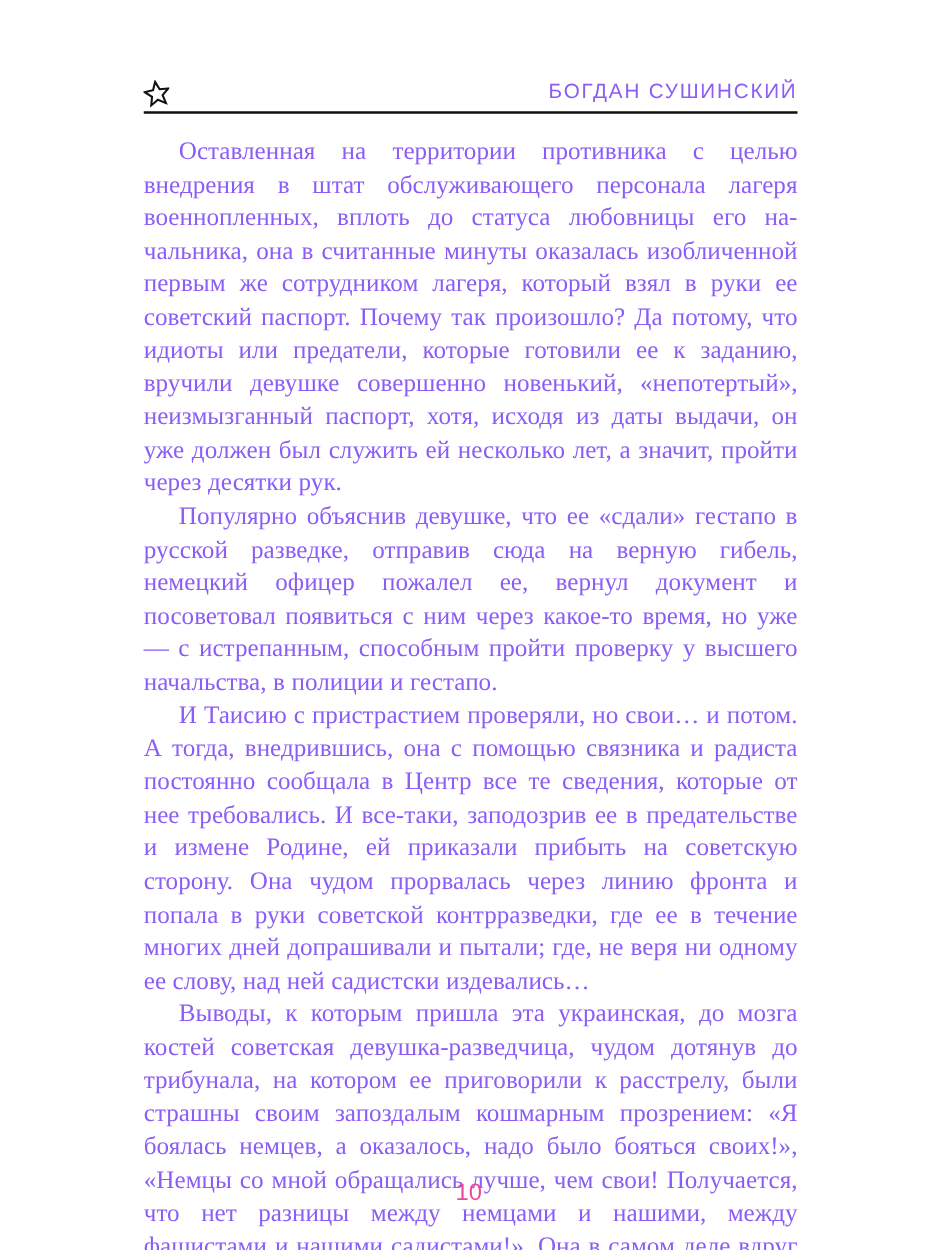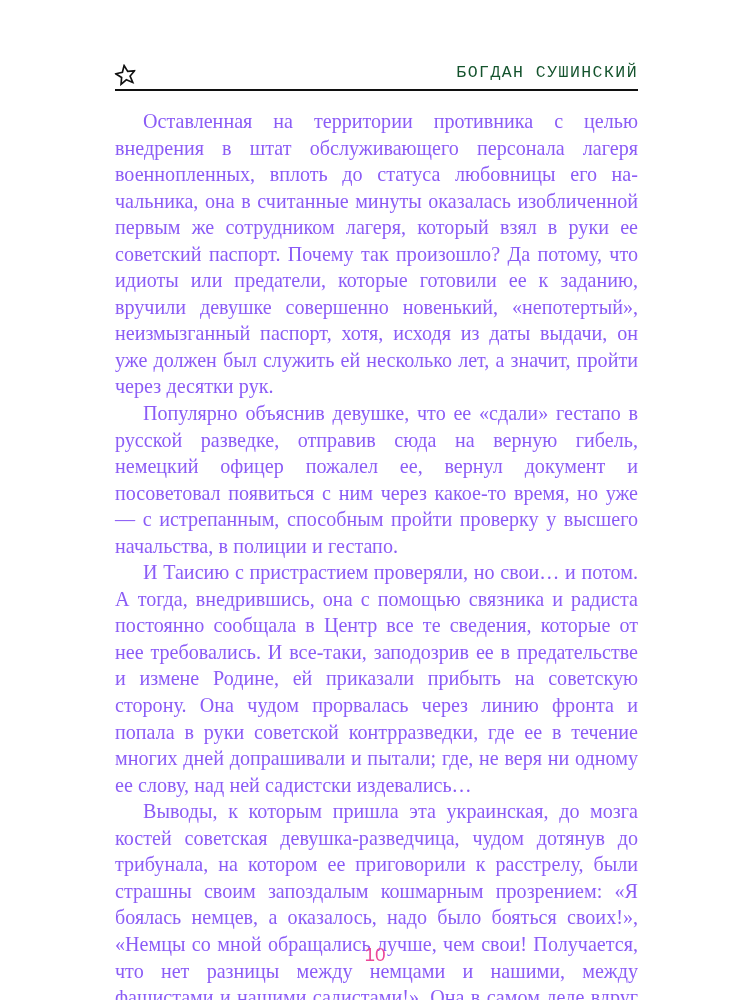--- a/index.html
+++ b/index.html
@@ -42,25 +42,25 @@
   .star-icon {
     display: block;
     width: 21px;
     height: 21px;
     margin-top: 2px;
     transform: rotate(-9deg);
   }
   .star-icon svg { display: block; }
 
   .author-name {
-    font-family: Liberation Mono, monospace;
+    font-family: Liberation Sans, sans-serif;
     font-size: 16.5px;
     line-height: 1;
     letter-spacing: 1.45px;
-    color: #14532d;
+    color: #8b5cf6;
     white-space: nowrap;
     text-transform: uppercase;
   }
 
   .head-rule {
     position: absolute;
     left: 115px;
     top: 89px;
     width: 523px;
     height: 0;

